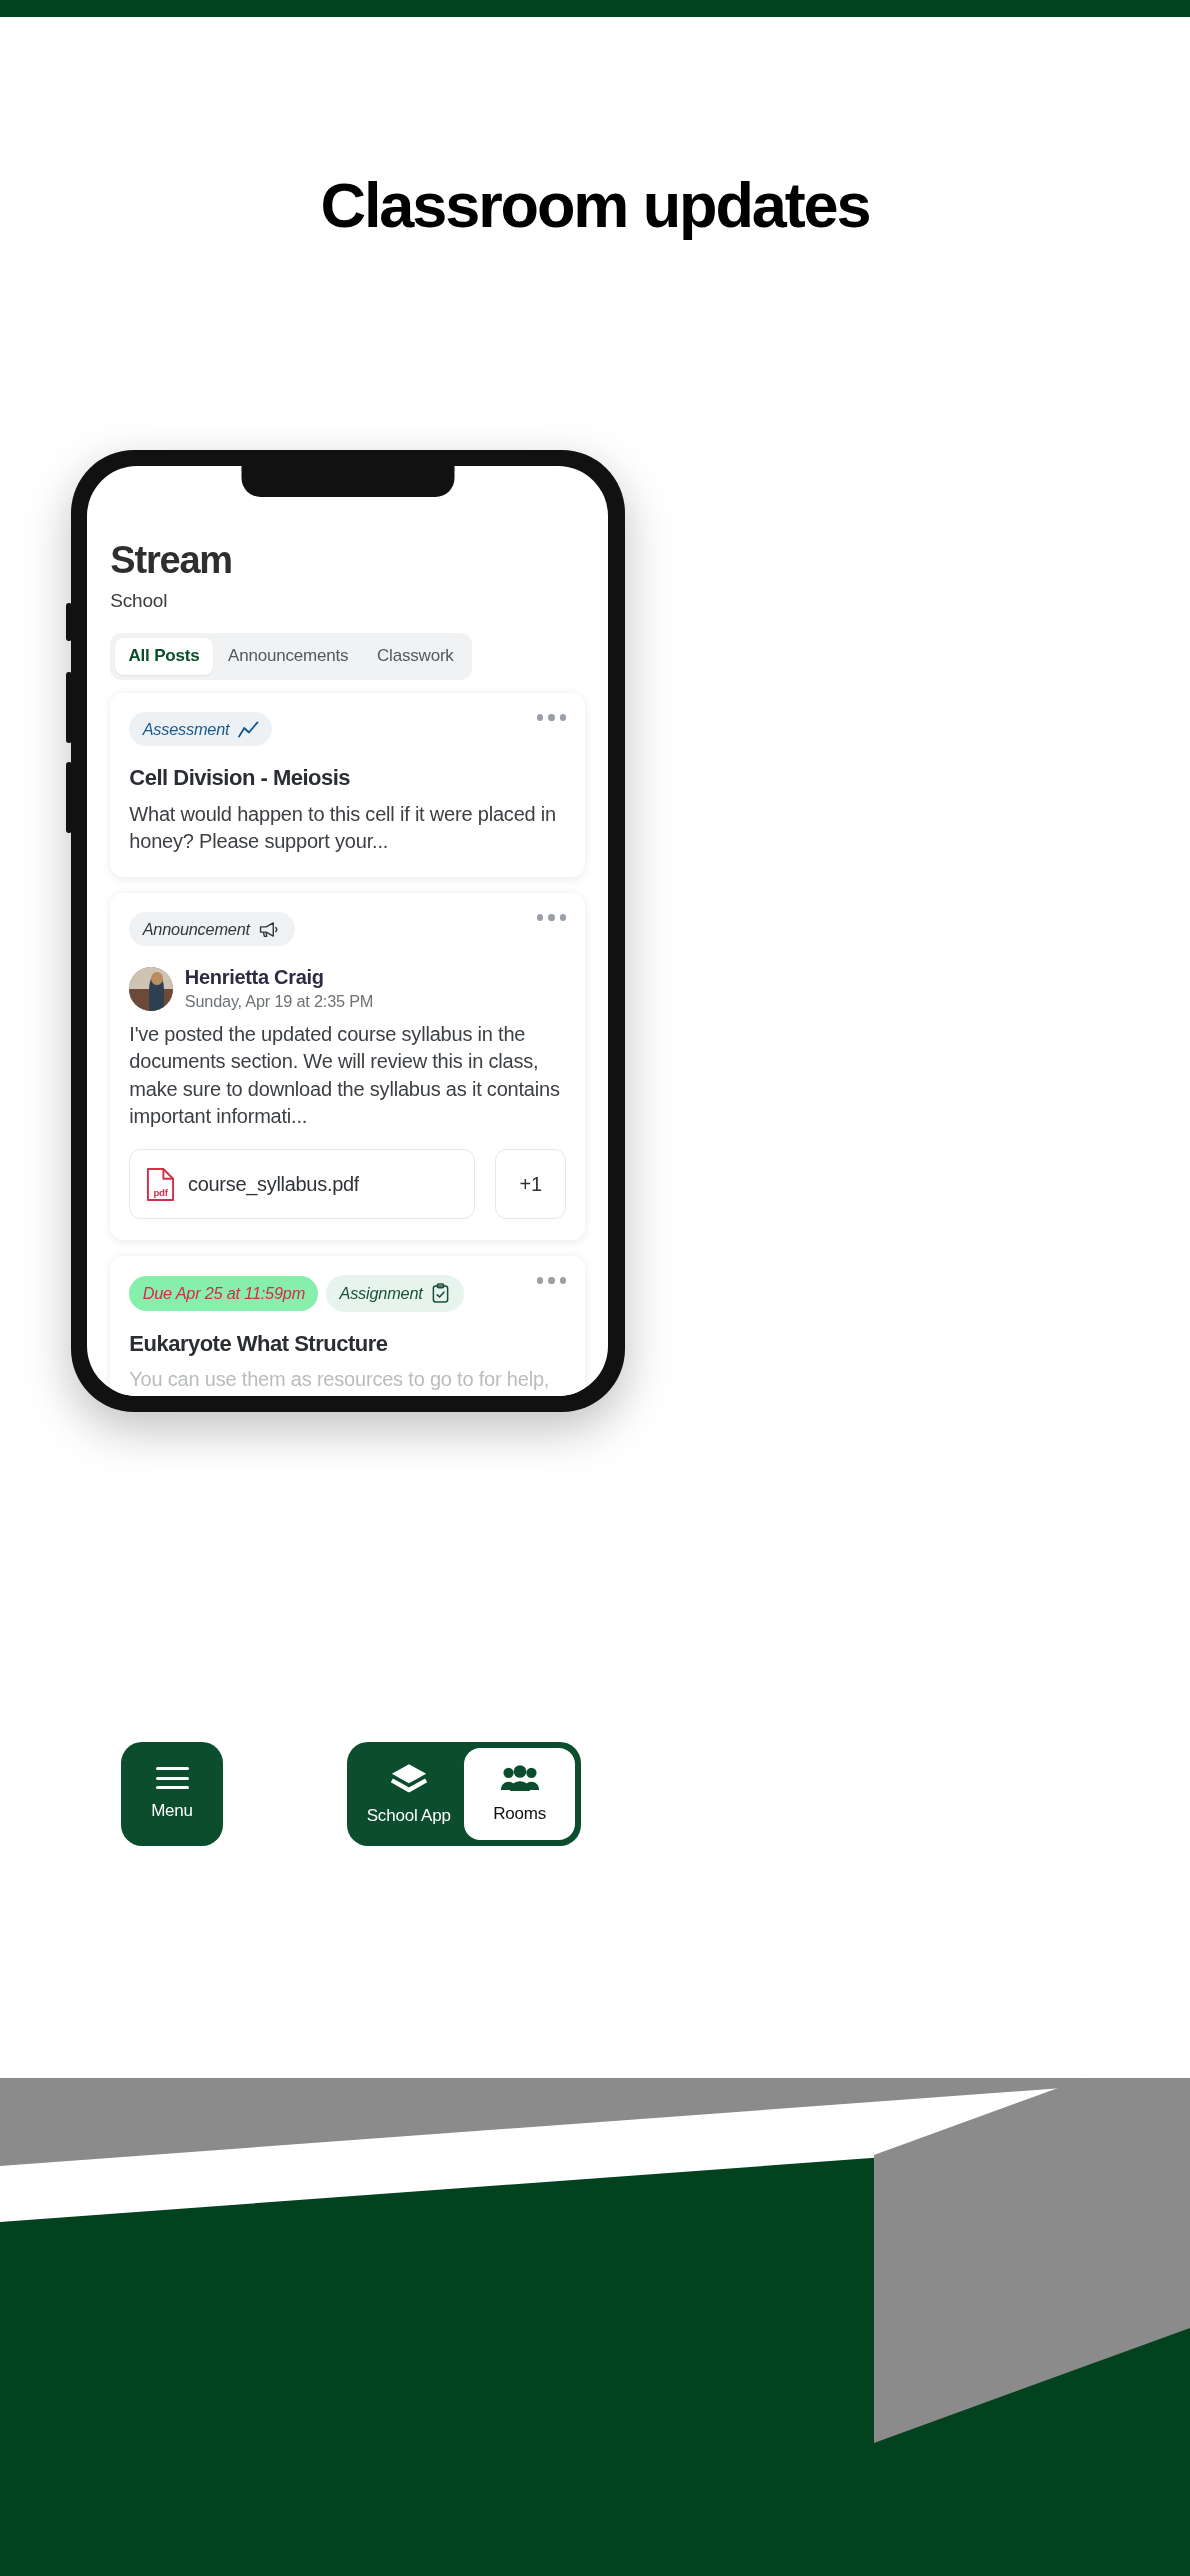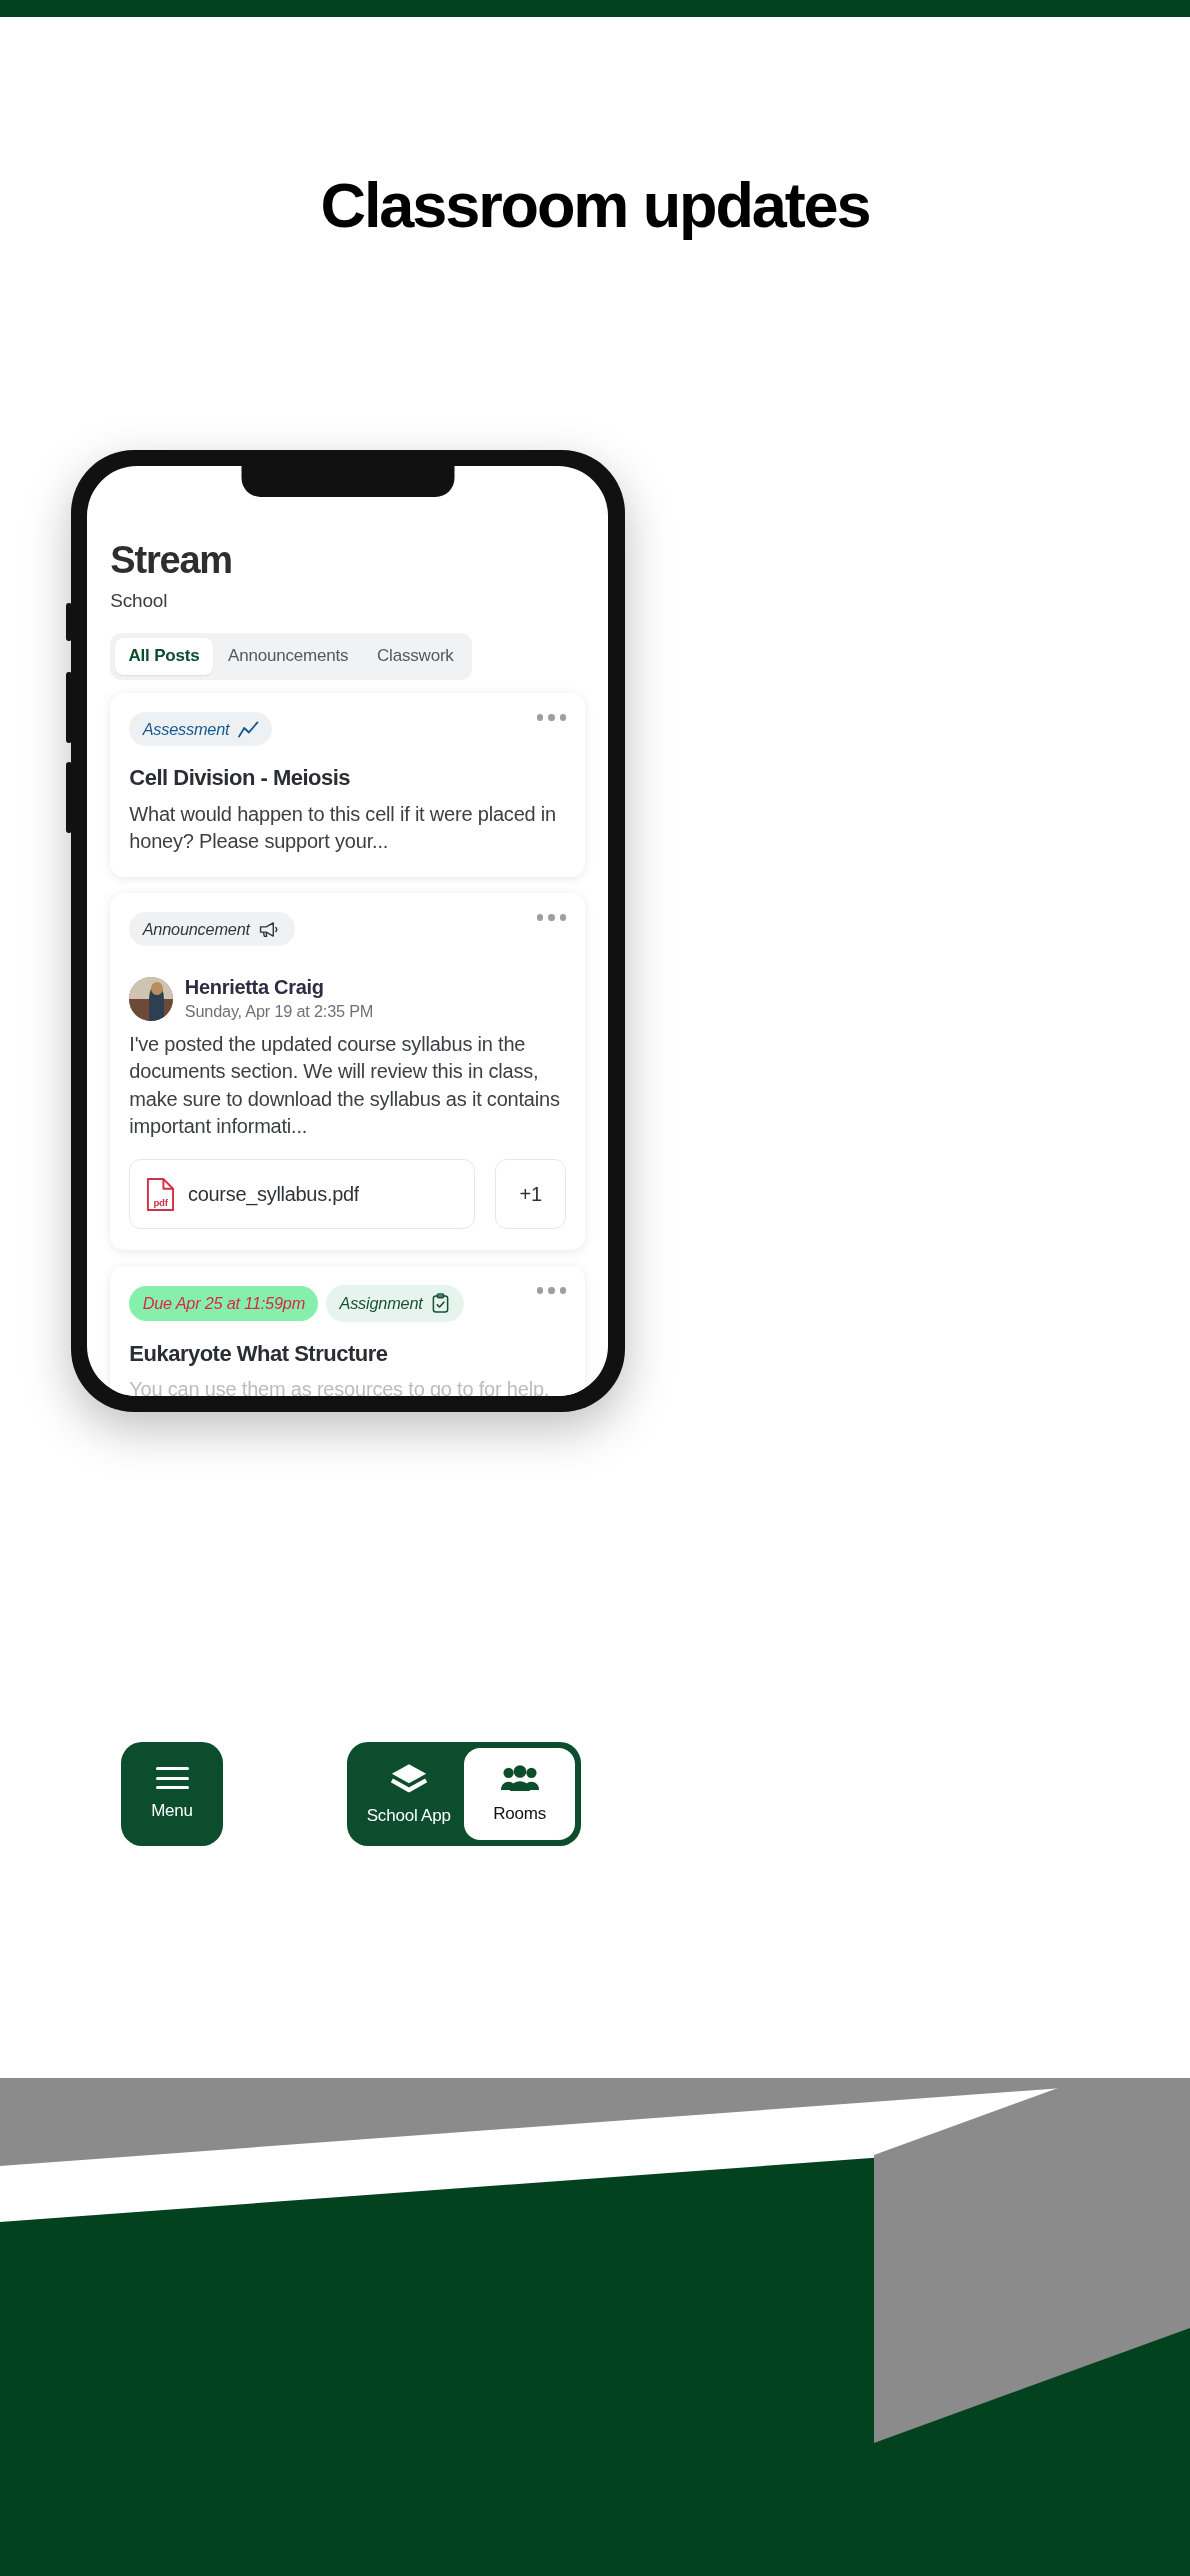--- a/index.html
+++ b/index.html
@@ -171,21 +171,21 @@
     font-size: 22px; font-weight: 700; color: #2a2d31;
     letter-spacing: -0.5px;
   }
   .card-body {
     margin-top: 9.6px;
     font-size: 20px; color: #3c4044; line-height: 1.37;
     letter-spacing: -0.2px;
   }
   .card-body.muted { color: #b9bcbf; }
 
-  .author-row { display: flex; align-items: center; gap: 11.5px; margin-top: 30px; }
+  .author-row { display: flex; align-items: center; gap: 11.5px; margin-top: 20px; }
   .avatar {
     width: 44px; height: 44px; border-radius: 50%;
     overflow: hidden; flex: none;
     background: #8a6f57;
     position: relative;
   }
   .avatar .a1 { position:absolute; left:0; top:0; width:100%; height:55%; background:#cfc4b4; }
   .avatar .a2 { position:absolute; left:0; bottom:0; width:100%; height:50%; background:#6d4a38; }
   .avatar .a3 { position:absolute; left:44%; top:18%; width:36%; height:82%; background:#2f3f52; border-radius:40% 40% 0 0; }
   .avatar .a4 { position:absolute; left:50%; top:12%; width:26%; height:30%; background:#b98d5e; border-radius:50%; }

